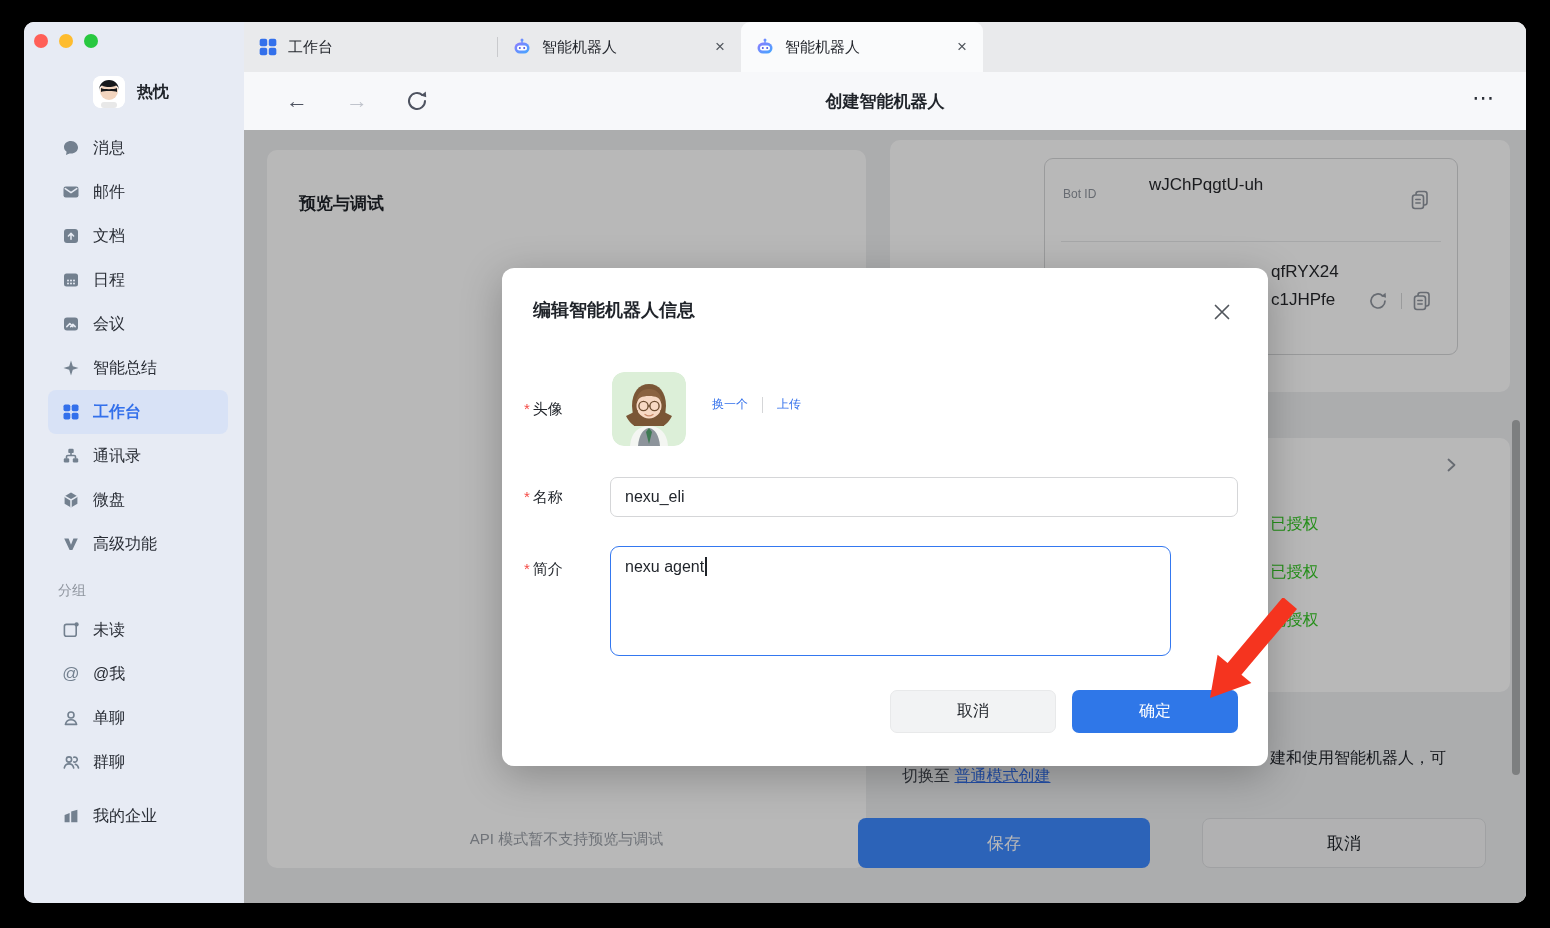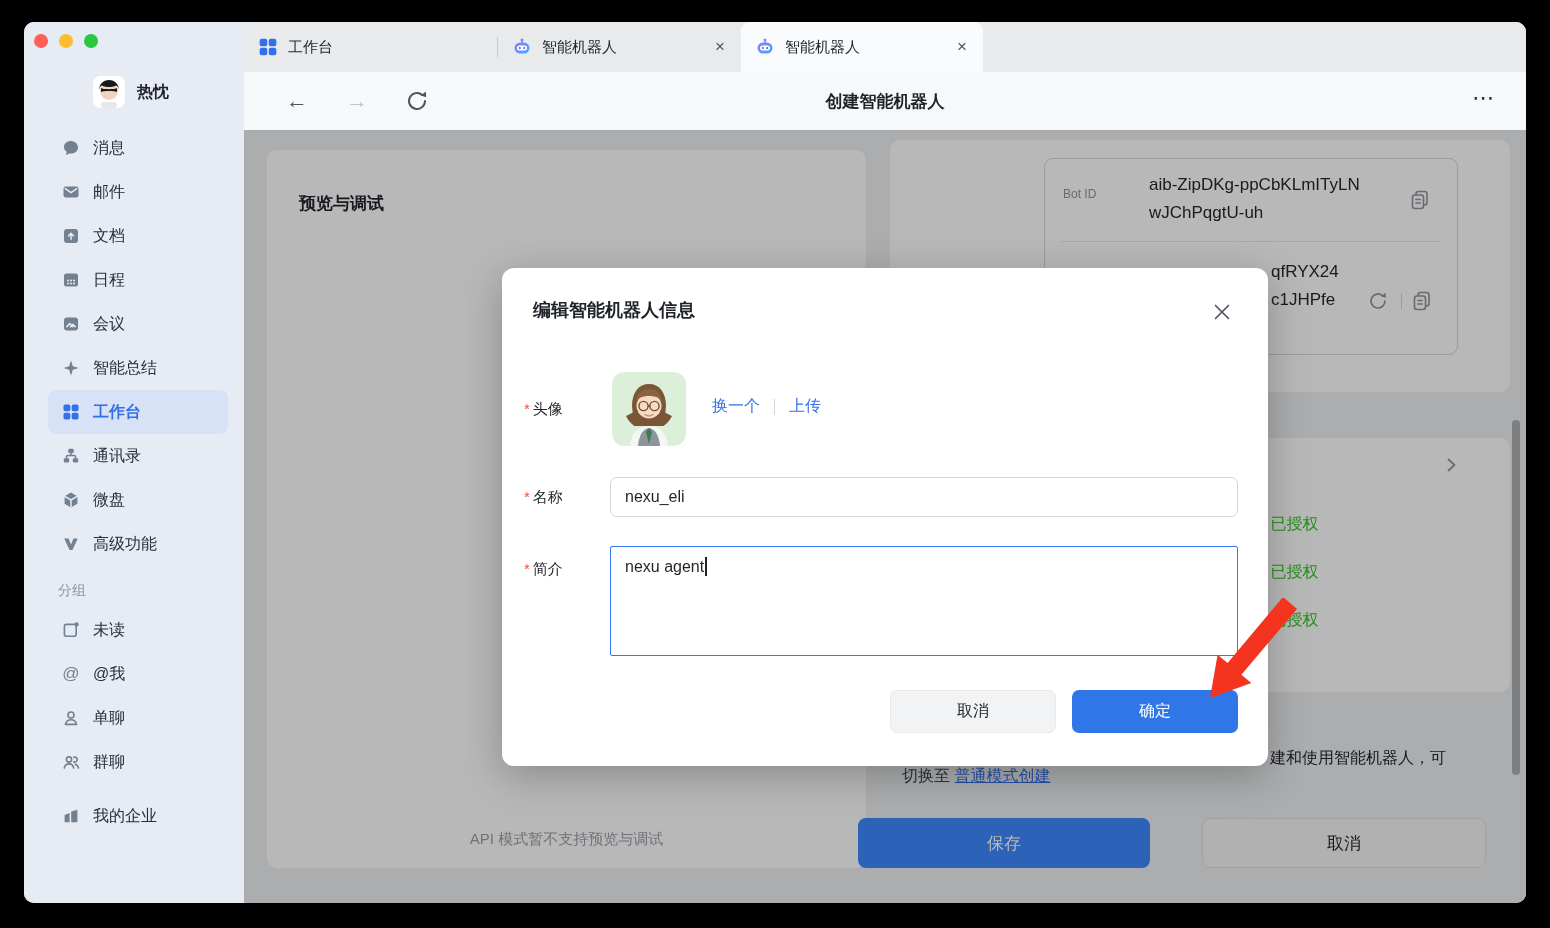--- a/index.html
+++ b/index.html
@@ -80,25 +80,25 @@
   .scroll-thumb { position:absolute; left:1268px; top:290px; width:8px; height:355px; border-radius:4px; background:#AEB0B2; }
   .dim { position:absolute; inset:0; background:rgba(0,0,0,0.28); }
 
   
   .modal { position:absolute; left:478px; top:246px; width:766px; height:498px; background:#fff; border-radius:12px; box-shadow:0 10px 40px rgba(0,0,0,.25); z-index:100; }
   .m-title { position:absolute; left:31px; top:30px; font-size:18px; font-weight:bold; color:#1F2329; }
   .m-close { position:absolute; right:36px; top:34px; width:20px; height:20px; }
   .m-label { position:absolute; left:22px; font-size:15px; color:#1F2329; }
   .m-label .req { color:#F54A45; margin-right:3px; }
   .m-avatar { position:absolute; left:110px; top:104px; width:74px; height:74px; border-radius:12px; overflow:hidden; }
-  .m-links { position:absolute; left:210px; top:128px; display:flex; align-items:center; gap:14px; font-size:16px; }
+  .m-links { position:absolute; left:210px; top:128px; display:flex; align-items:center; gap:14px; font-size:12px; }
   .m-link { color:#3370EB; }
   .m-linksep { width:1px; height:16px; background:#D5D6D8; }
   .m-input { position:absolute; left:108px; top:209px; width:628px; height:40px; border:1px solid #D5D6D8; border-radius:7px; padding:0 14px; font-size:16px; color:#1F2329; background:#fff; font-family:"Liberation Sans","DejaVu Sans",sans-serif; outline:none; }
-  .m-textarea { position:absolute; left:108px; top:278px; width:628px; height:110px; border:1.5px solid #3478F0; border-radius:2px; padding:10px 14px; font-size:16px; color:#1F2329; background:#fff; }
+  .m-textarea { position:absolute; left:108px; top:278px; width:561px; height:110px; border:1.5px solid #3478F0; border-radius:9px; padding:10px 14px; font-size:16px; color:#1F2329; background:#fff; }
   .caret { display:inline-block; width:1.5px; height:19px; background:#1F2329; vertical-align:-4px; margin-left:1px; }
   .m-btn { position:absolute; top:422px; width:166px; height:43px; display:flex; align-items:center; justify-content:center; font-size:16px; border-radius:7px; }
   .m-cancel { left:388px; background:#F2F3F4; border:1px solid #E8E9EA; color:#1F2329; }
   .m-ok { left:570px; background:#2F77E8; color:#fff; }
 
   .arrow-annot { position:absolute; left:1171px; top:576px; width:110px; height:110px; z-index:120; }
 </style>
 </head>
 <body>
 
@@ -305,21 +305,20 @@
       <div class="card left-card">
         <div class="left-card-title">预览与调试</div>
         <div class="left-card-empty">API 模式暂不支持预览与调试</div>
       </div>
 
       <div class="card card1">
         <div class="idbox">
           <div class="idrow1">
             <div class="idlabel">Bot ID</div>
             <div class="idval">
-              <div>aib-ZipDKg-ppCbKLmITyLN</div>
               <div>wJChPqgtU-uh</div>
             </div>
             <svg class="copy-ic" style="right:26px; top:30px;" viewBox="0 0 22 22">
               <rect x="7" y="2.5" width="11" height="13.5" rx="2.5" fill="none" stroke="#8F959E" stroke-width="1.6"></rect>
               <rect x="3.5" y="6" width="11" height="13.5" rx="2.5" fill="#fff" stroke="#8F959E" stroke-width="1.6"></rect>
               <path d="M6.8 10.5h4.4M6.8 14h4.4" stroke="#8F959E" stroke-width="1.5" stroke-linecap="round"></path>
             </svg>
           </div>
           <div class="iddivider"></div>
           <div class="tokline" style="left:226px; top:99px;">qfRYX24</div>

